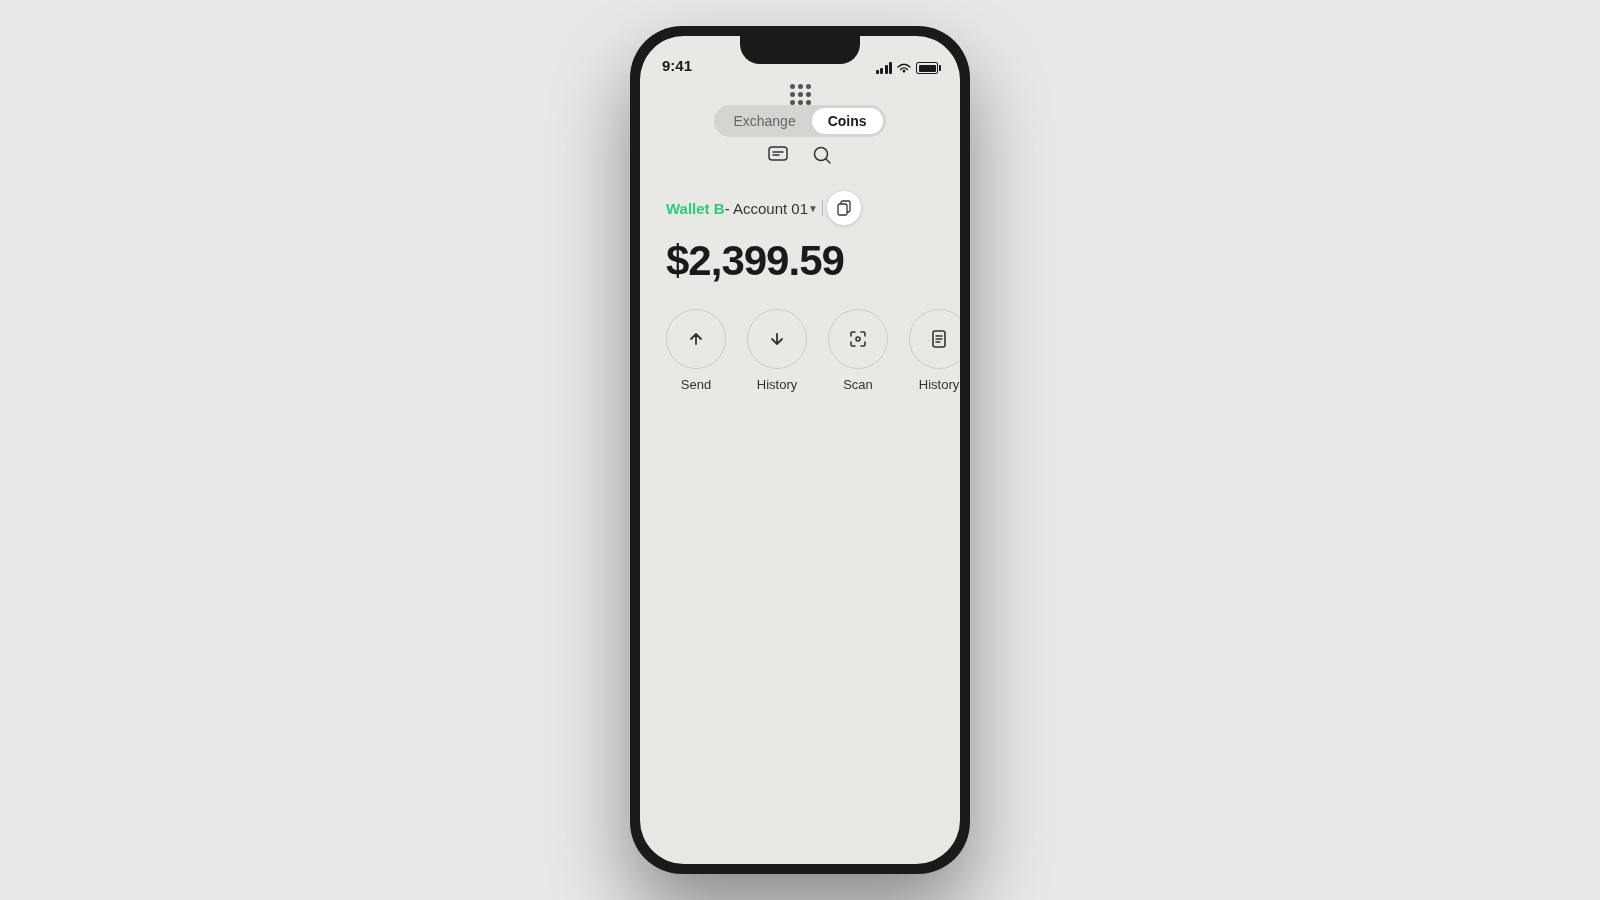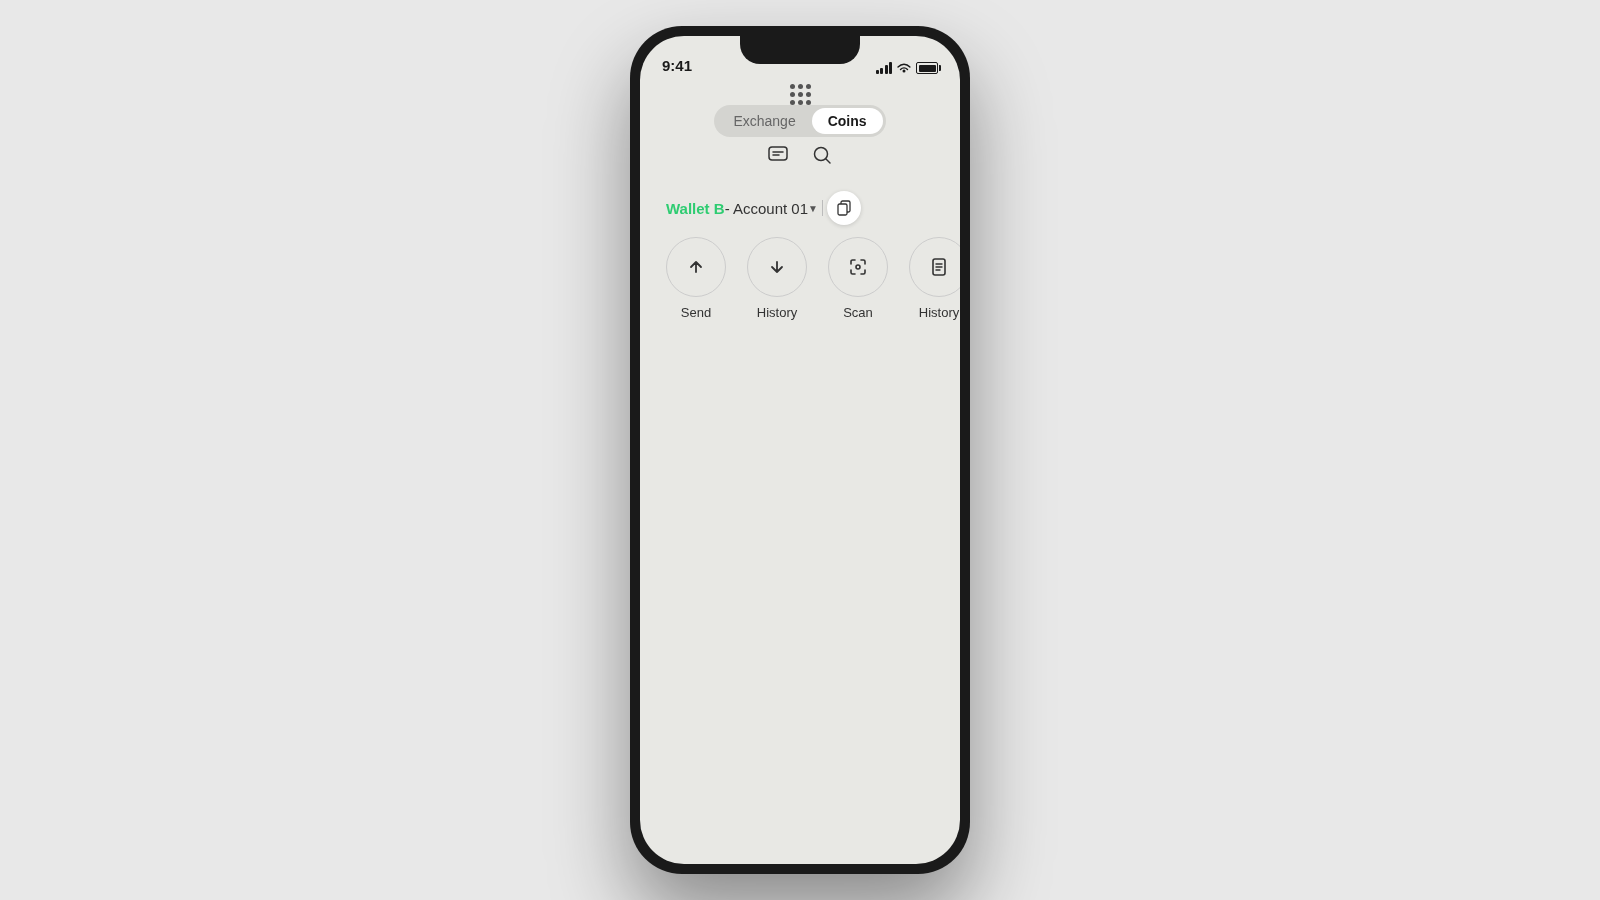--- a/index.html
+++ b/index.html
@@ -382,20 +382,21 @@
         <span class="dropdown-arrow">▼</span>
         <div class="separator"></div>
         <div class="copy-btn">
           <svg width="16" height="16" viewBox="0 0 16 16" fill="none">
             <rect x="5" y="1" width="9" height="11" rx="1.5" stroke="#333" stroke-width="1.3"></rect>
             <rect x="2" y="4" width="9" height="11" rx="1.5" stroke="#333" stroke-width="1.3" fill="white"></rect>
           </svg>
         </div>
       </div>
 
+      <div class="balance-amount">$2,399.59</div>
 
       <div class="action-buttons">
         <div class="action-btn-wrap">
           <div class="action-btn-circle">
             <svg width="22" height="22" viewBox="0 0 22 22" fill="none">
               <path d="M11 16V6M11 6L6 11M11 6l5 5" stroke="#333" stroke-width="1.8" stroke-linecap="round" stroke-linejoin="round"></path>
             </svg>
           </div>
           <span class="action-btn-label">Send</span>
         </div>

